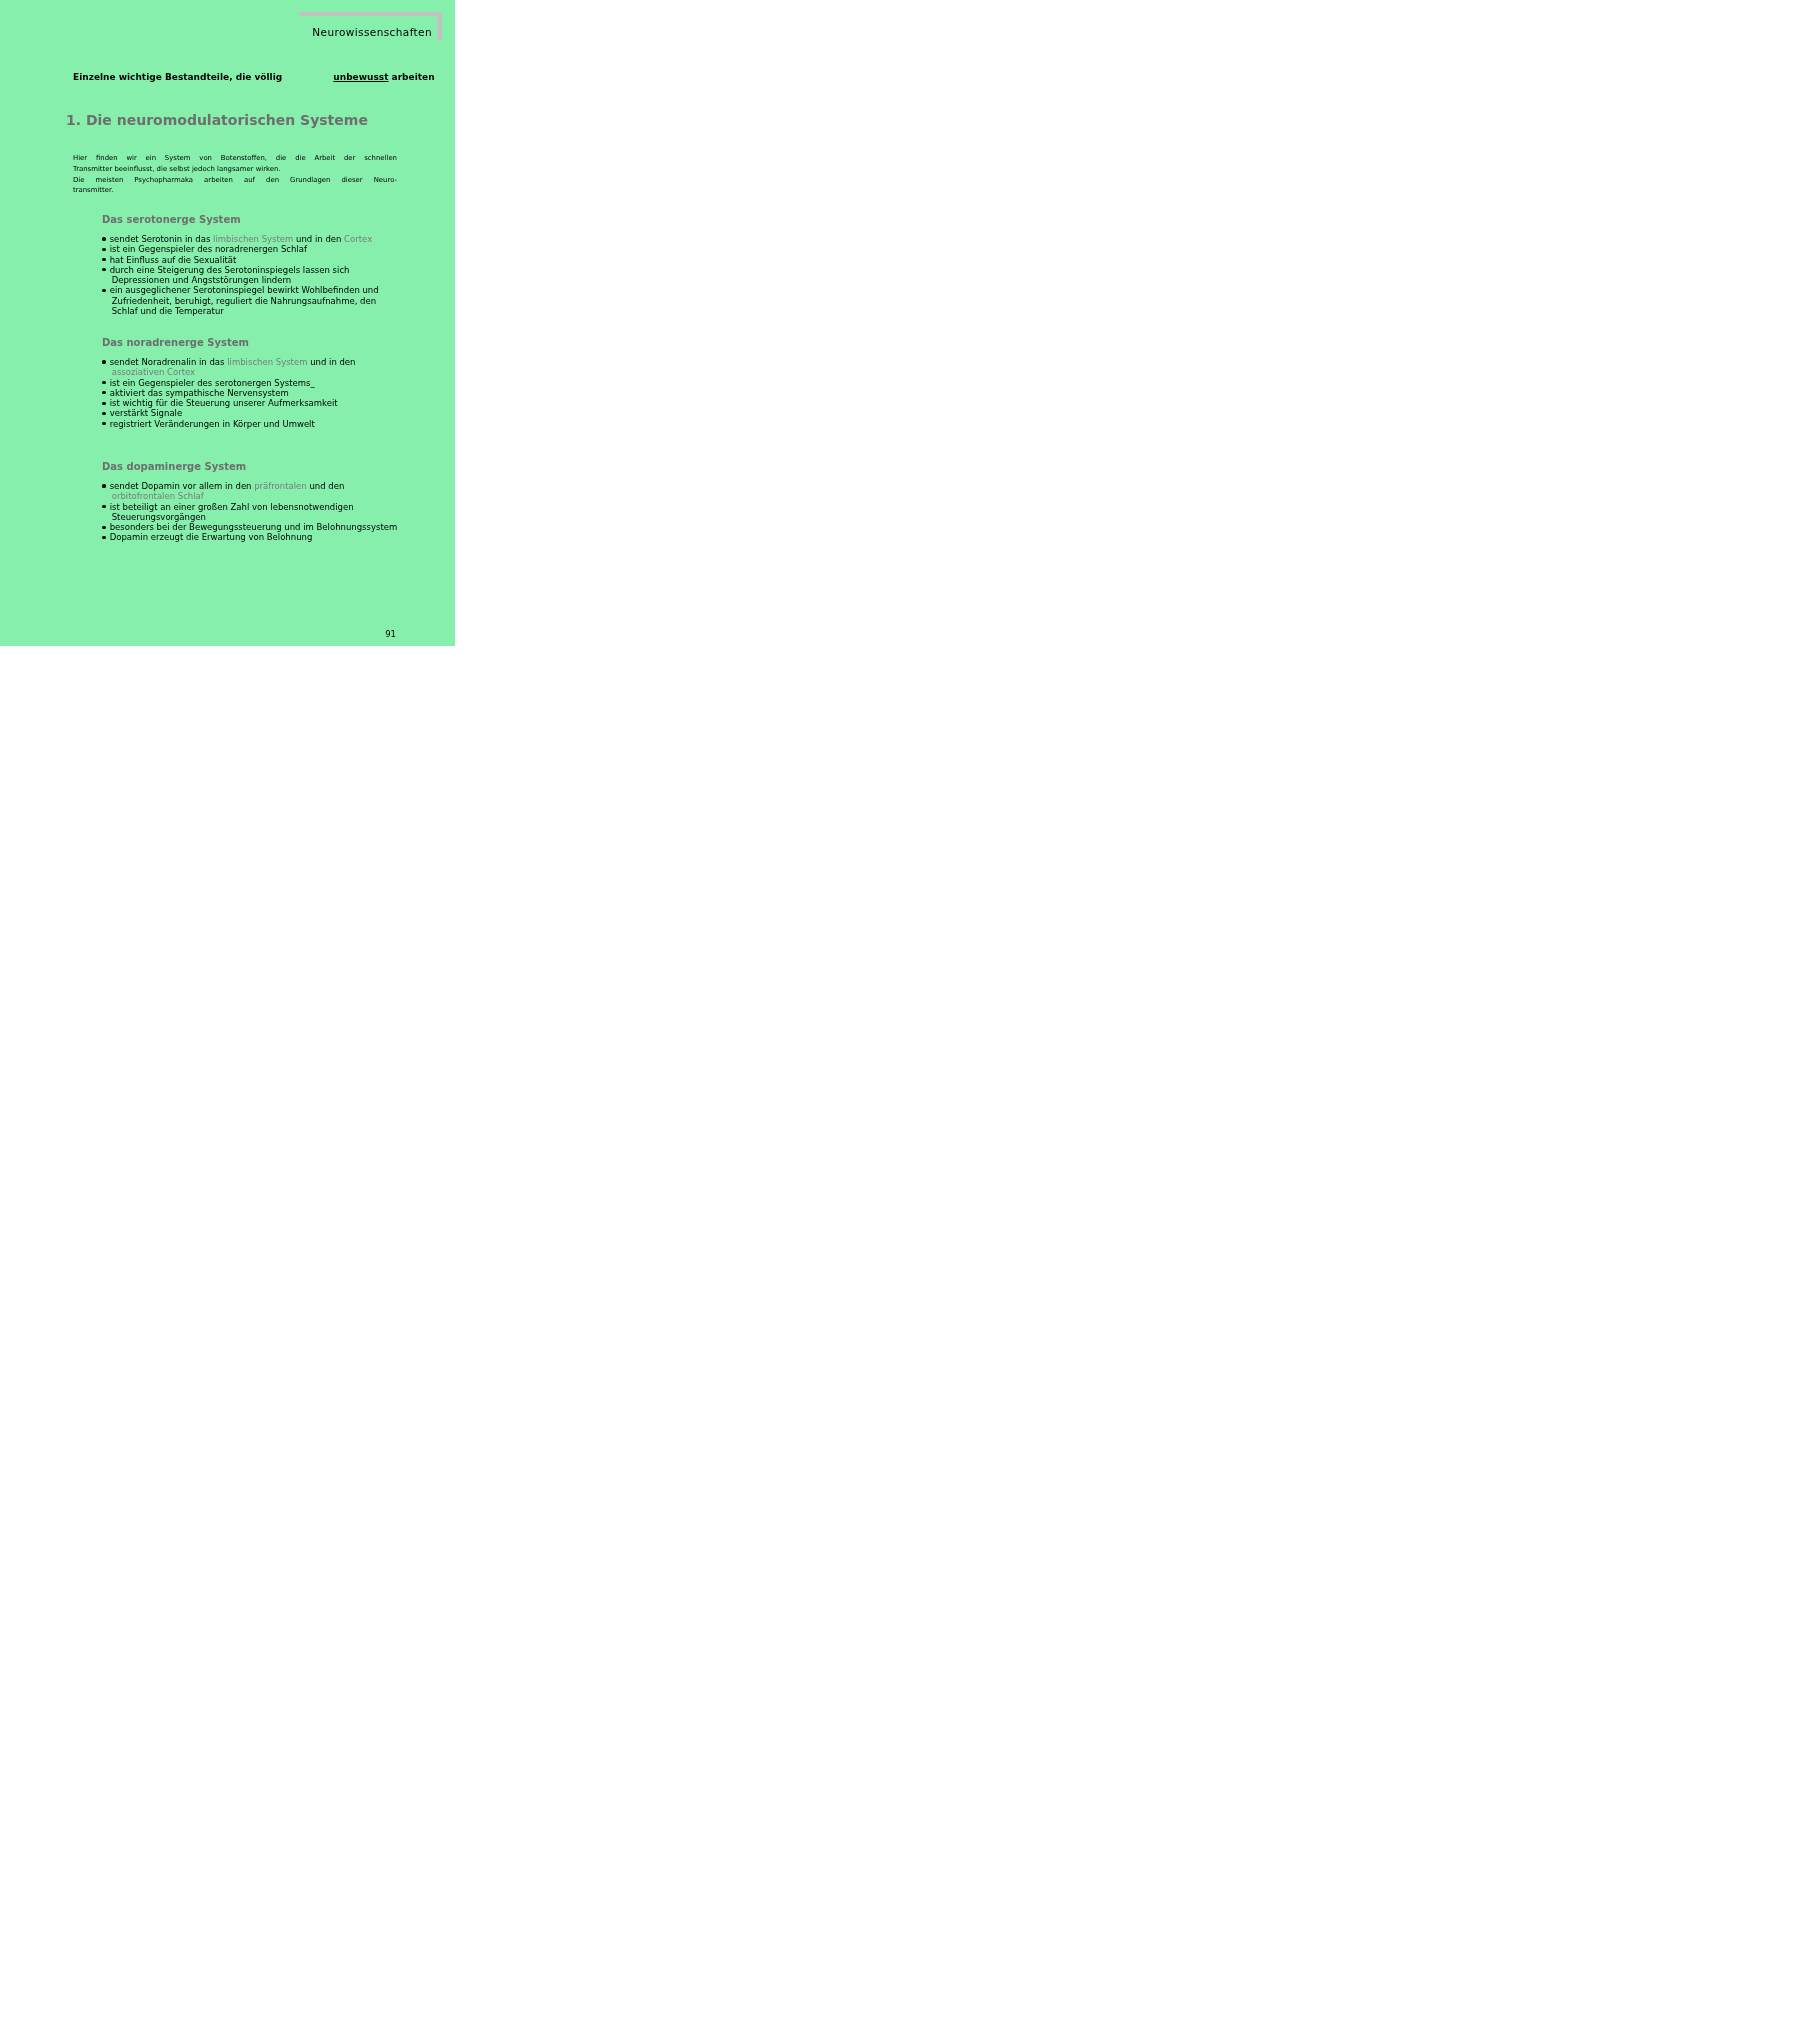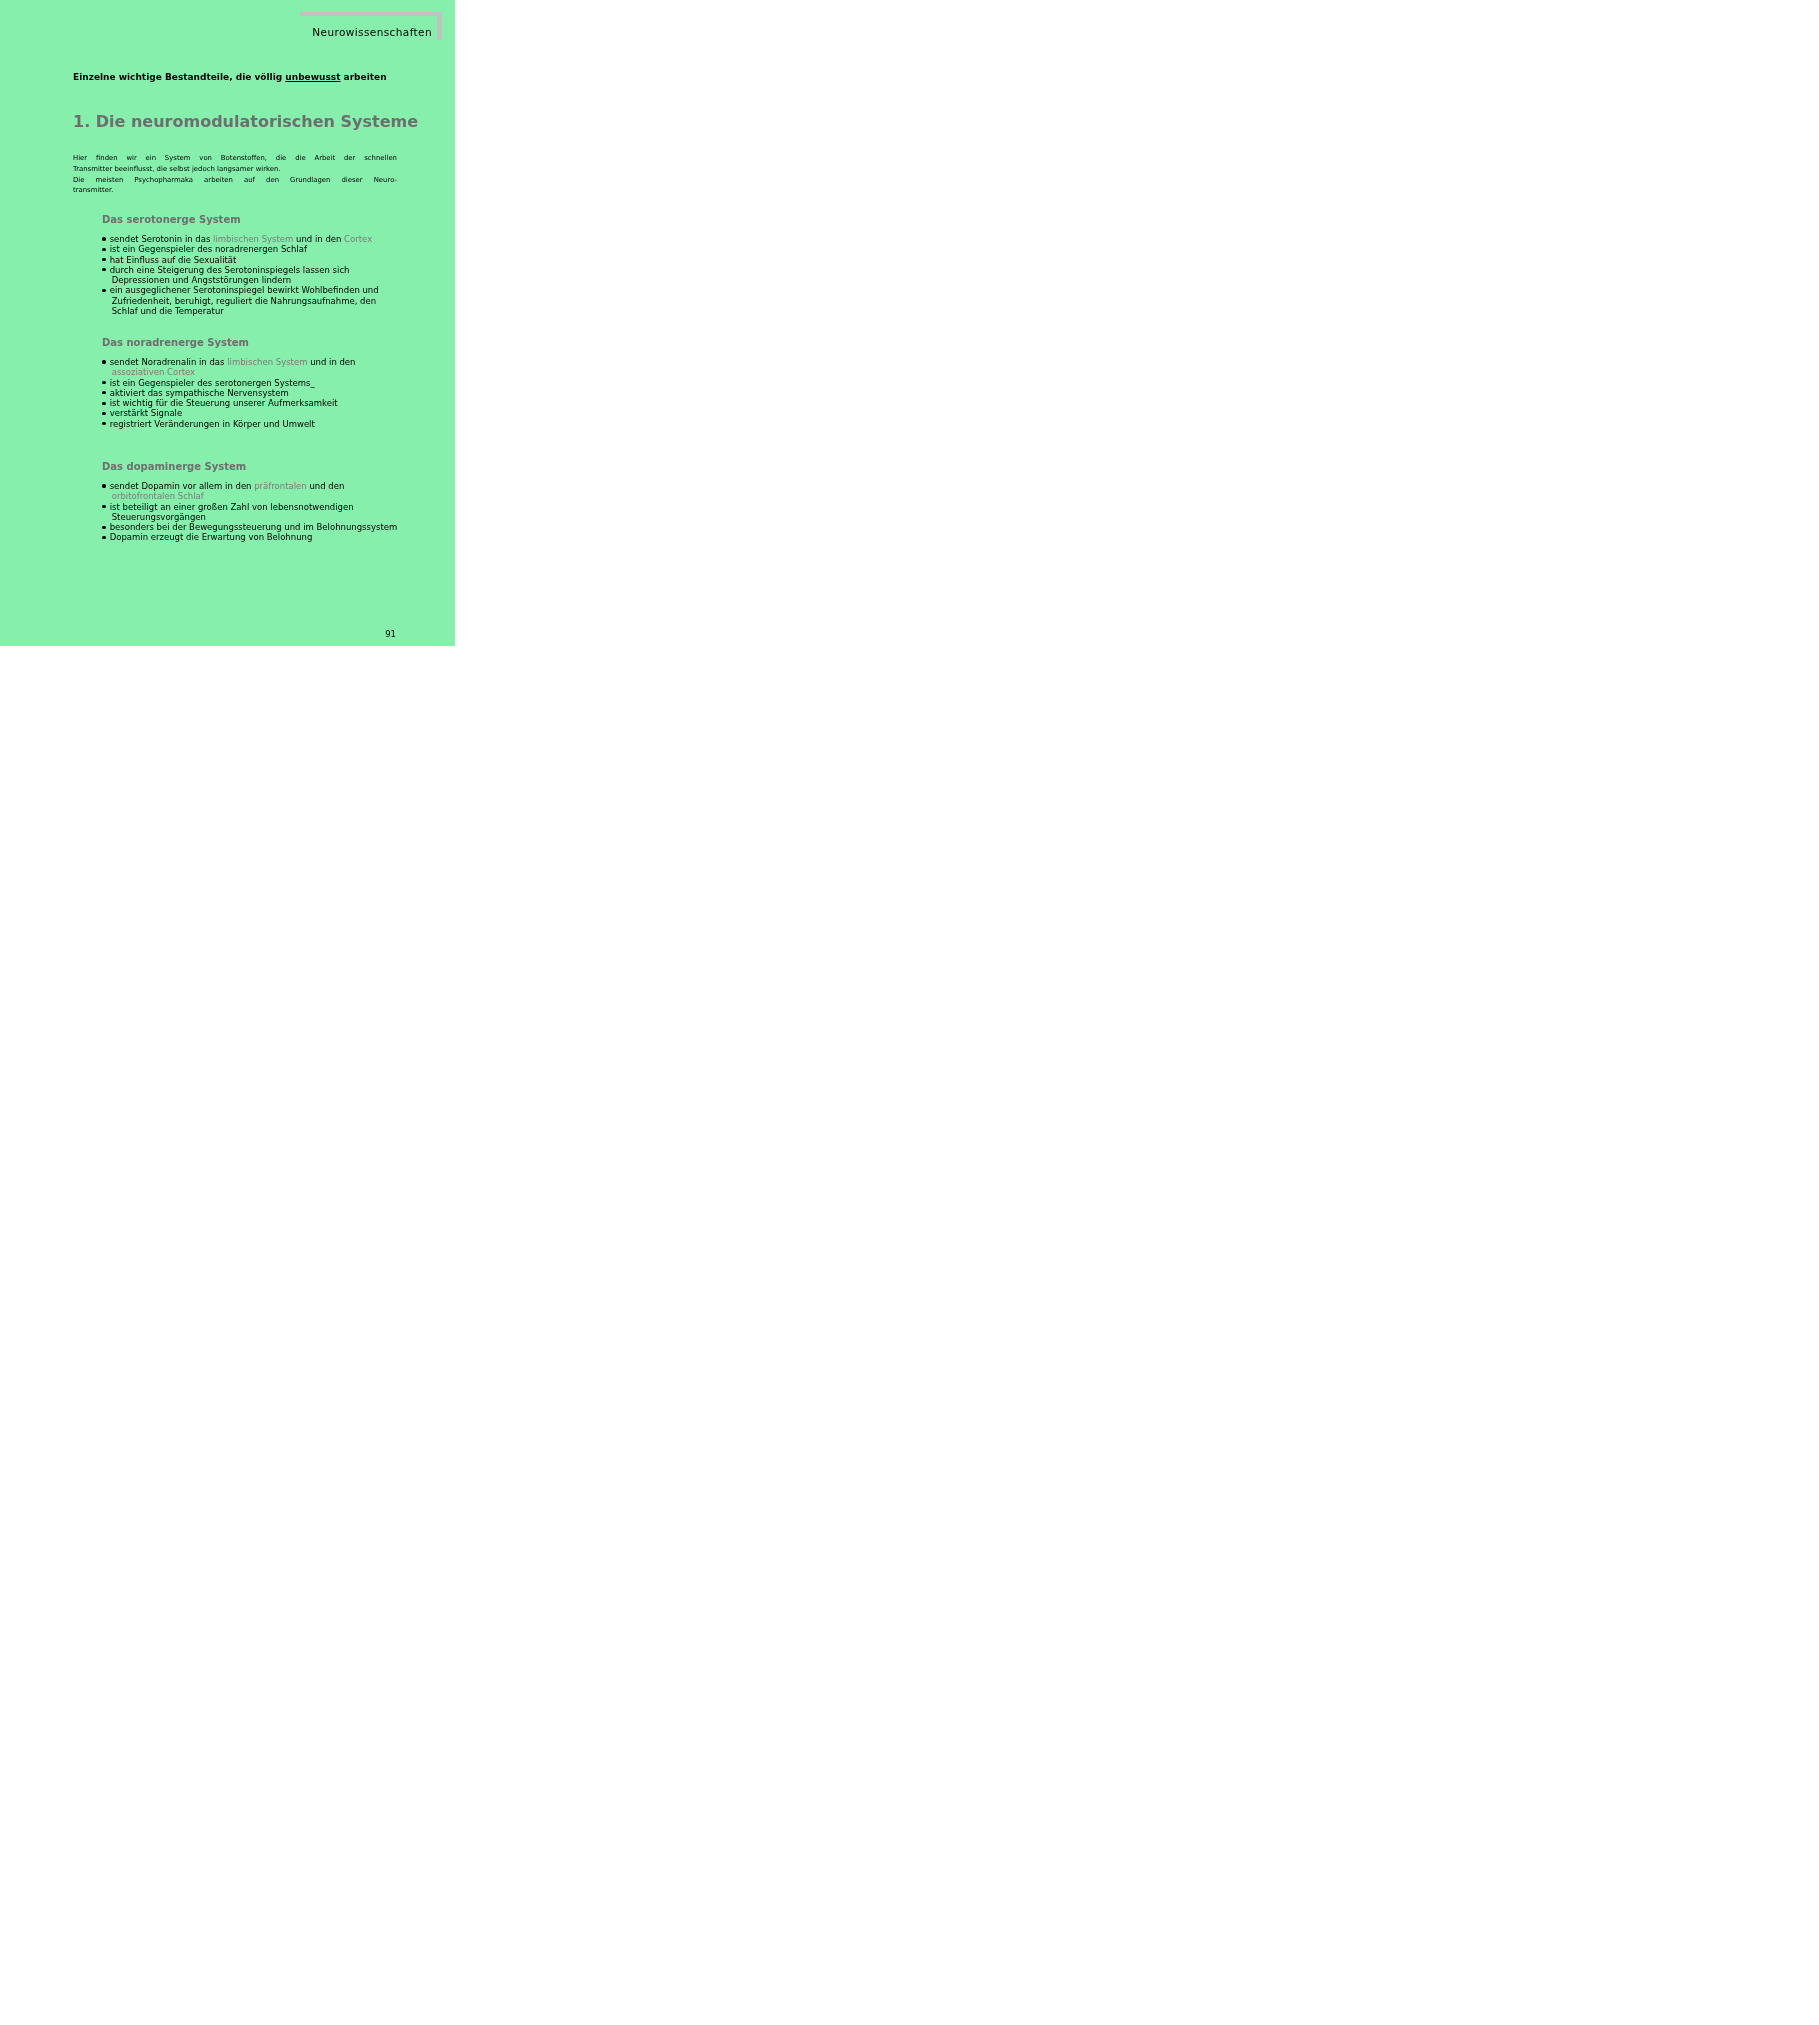--- a/index.html
+++ b/index.html
@@ -46,26 +46,27 @@
     width:332px;
     font-size:9px;
     font-weight:bold;
     white-space:nowrap;
     color:var(--text);
   }
   .doc-title .u{
     text-decoration:underline;
     text-decoration-thickness:0.8px;
     text-underline-offset:1.2px;
+    margin-left:48px;
   }
   .section-heading{
     position:absolute;
-    left:73px; top:112px;
+    left:66px; top:112px;
     margin:0;
-    font-size:16px;
+    font-size:14px;
     font-weight:bold;
     color:var(--heading-gray);
     white-space:nowrap;
   }
   .intro{
     position:absolute;
     left:73px; top:153px;
     width:324px;
     font-size:6.9px;
   }

